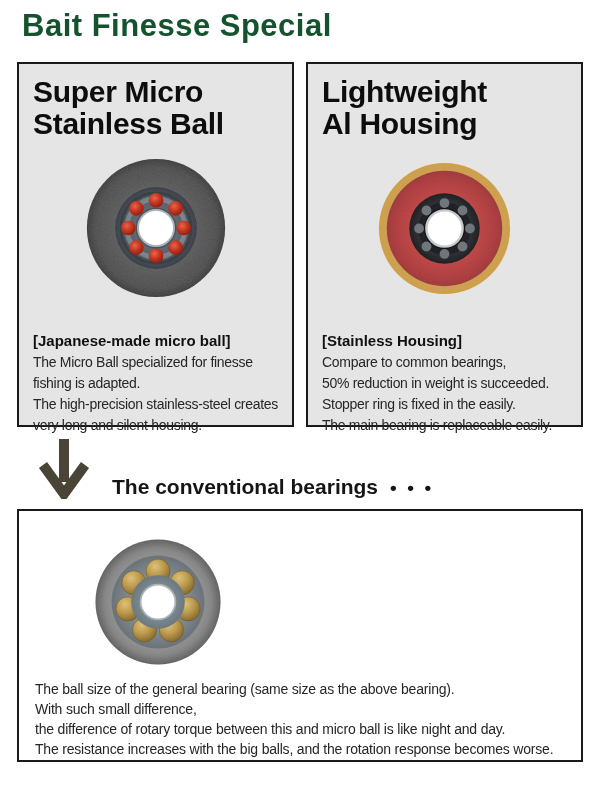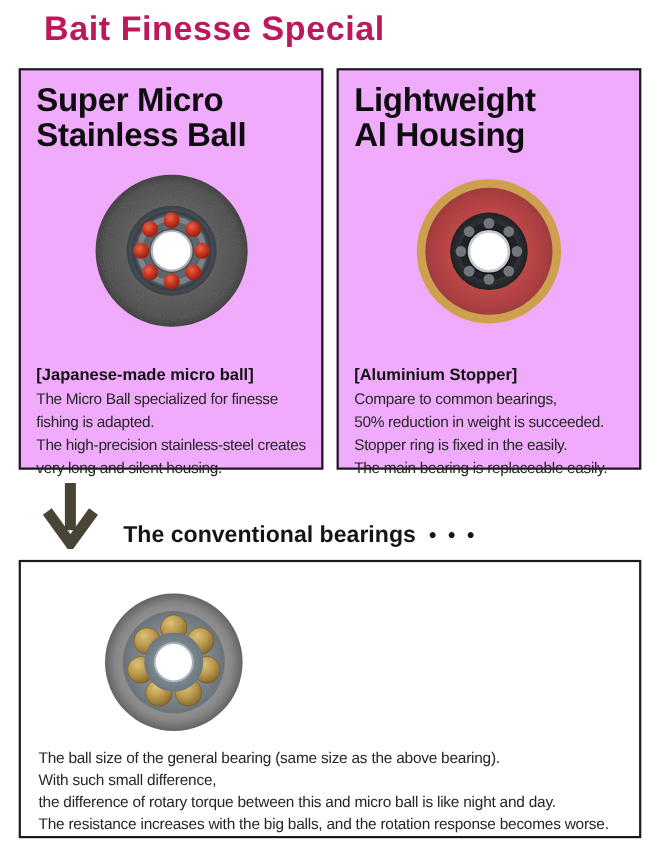--- a/index.html
+++ b/index.html
@@ -1,22 +1,22 @@
 <!DOCTYPE html>
 <html><head>
 <meta charset="utf-8">
 <style>
   html,body{margin:0;padding:0;background:#fff;}
   .page{position:relative;width:600px;height:788px;background:#fff;overflow:hidden;
         font-family:"Liberation Sans",sans-serif;color:#1a1a1a;}
-  .title{position:absolute;left:40px;top:8px;font-size:31px;font-weight:bold;
-         letter-spacing:.5px;color:#be185d;}
+  .title{position:absolute;left:22px;top:8px;font-size:31px;font-weight:bold;
+         letter-spacing:.5px;color:#14532d;}
   .top-row{position:absolute;left:17px;top:62px;width:566px;display:flex;gap:12px;}
   .feature-box{width:278px;height:365px;border:2px solid #1a1a1a;box-sizing:border-box;
-               background:#f0abfc;padding:10px 14px;position:relative;}
+               background:#e5e5e5;padding:10px 14px;position:relative;}
   .feature-heading{font-size:30px;font-weight:bold;line-height:32px;color:#0d0d0d;
                    letter-spacing:-.3px;margin-top:2px;}
   .bearing-wrap{height:152px;display:flex;justify-content:center;align-items:center;margin-top:12px;}
   .caption{margin-top:28px;}
   .caption-heading{font-size:15px;font-weight:bold;margin:0 0 3px 0;color:#111;}
   .body-line{font-size:14px;line-height:21px;letter-spacing:-.3px;color:#262626;white-space:nowrap;}
   .transition-row{position:absolute;left:38px;top:437px;display:flex;align-items:flex-end;}
   .transition-label{font-size:21px;font-weight:bold;margin-left:22px;color:#151515;}
   .transition-dots{font-size:19px;font-weight:bold;margin-left:12px;white-space:pre;color:#151515;}
   .bottom-box{position:absolute;left:17px;top:509px;width:566px;height:253px;
@@ -125,21 +125,21 @@
             <circle cx="70" cy="96" r="5"></circle>
               <circle cx="51.6" cy="88.4" r="5"></circle>
             <circle cx="44" cy="70" r="5"></circle>
               <circle cx="51.6" cy="51.6" r="5"></circle>
           </g>
           <circle cx="70" cy="70" r="21" fill="#131417"></circle>
           <circle cx="70" cy="70" r="18.5" fill="#ffffff" stroke="#c6c8cc" stroke-width="2.5"></circle>
         </svg>
       </div>
       <div class="caption">
-        <p class="caption-heading">[Aluminium Stopper]</p>
+        <p class="caption-heading">[Stainless Housing]</p>
         <div class="body-line">Compare to common bearings,</div>
         <div class="body-line">50% reduction in weight is succeeded.</div>
         <div class="body-line">Stopper ring is fixed in the easily.</div>
         <div class="body-line">The main bearing is replaceable easily.</div>
       </div>
     </section>
   </div>
 
   <div class="transition-row">
     <svg width="52" height="62" viewBox="0 0 52 62">

